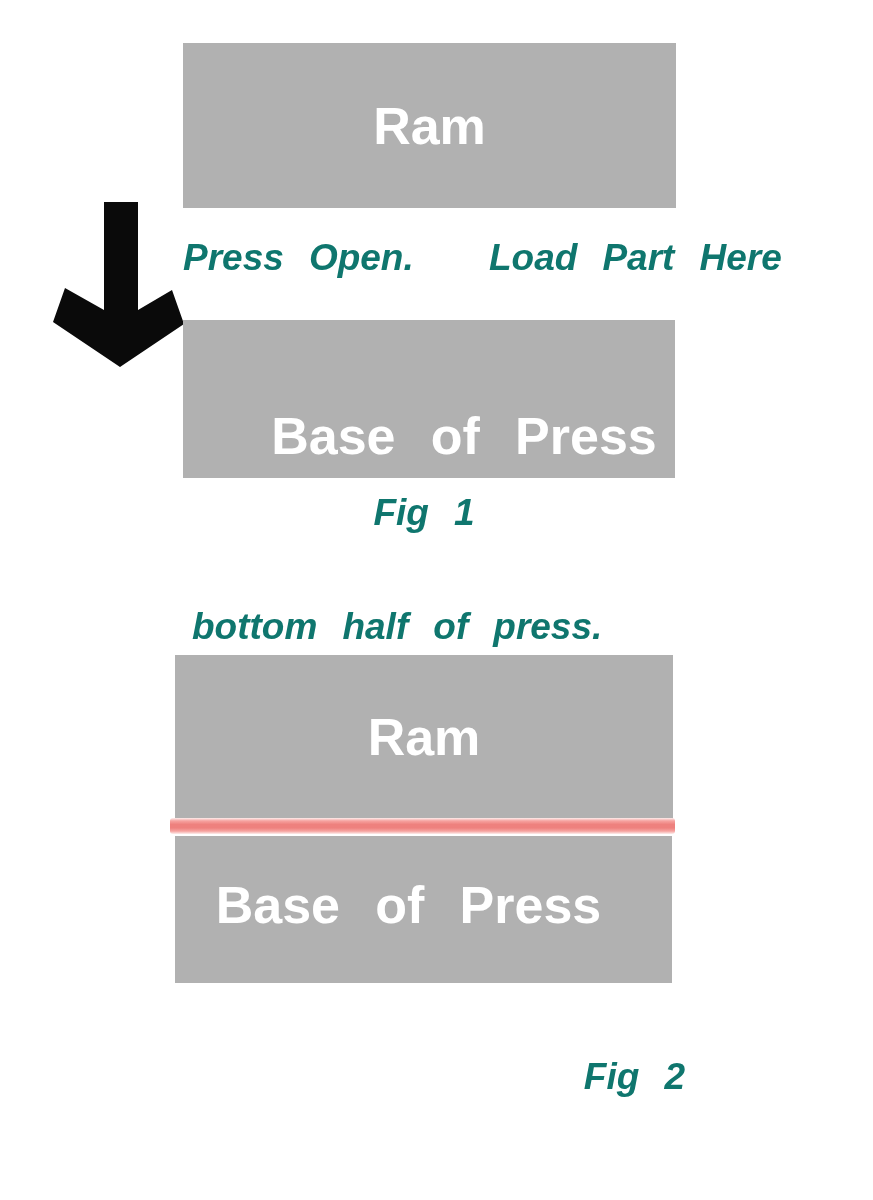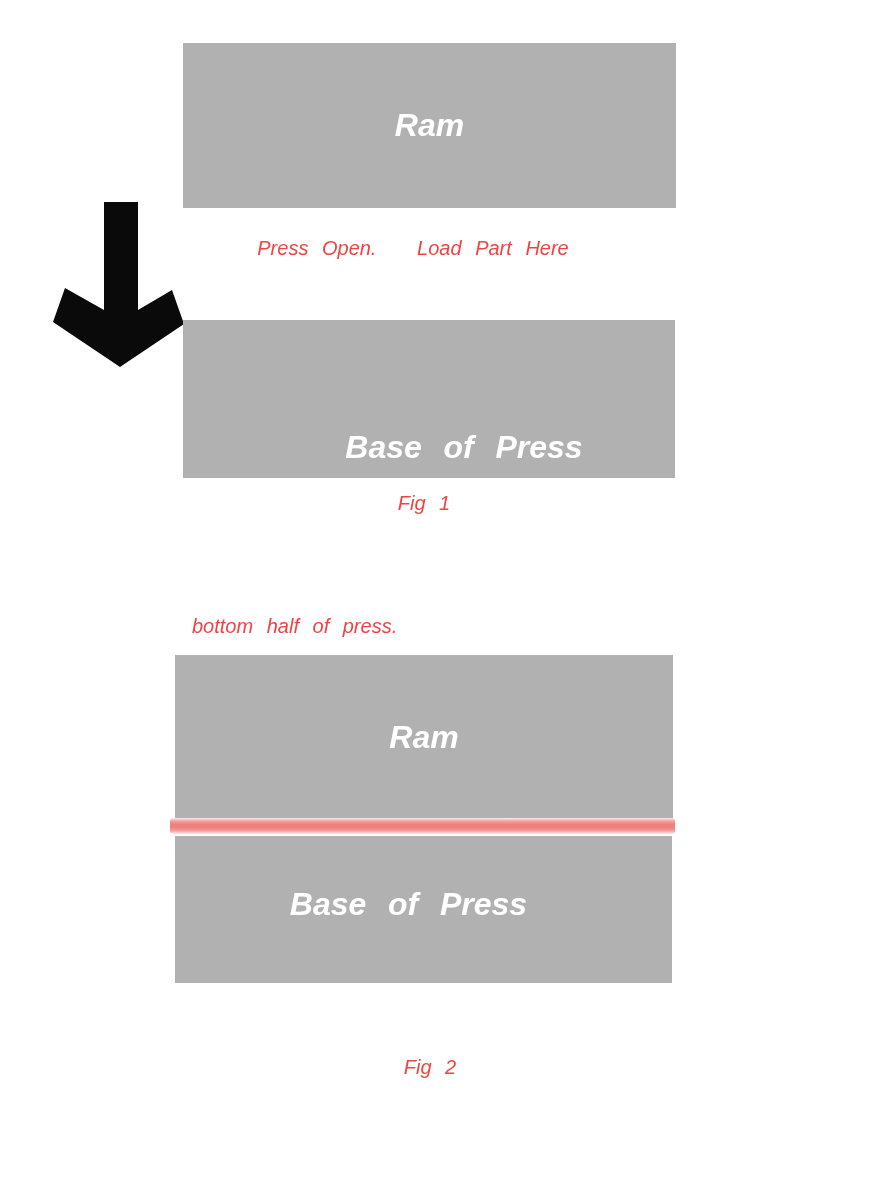--- a/index.html
+++ b/index.html
@@ -18,44 +18,43 @@
   .press-block {
     position: absolute;
     background: #b1b1b1;
     display: flex;
     align-items: center;
     justify-content: center;
   }
   .block-label {
     color: #ffffff;
     font-weight: bold;
-    font-style: italic;
-    font-size: 32px;
+    font-size: 52px;
     word-spacing: 0.40em;
     white-space: pre-wrap;
   }
   .rect1 { left: 183px; top: 43px;  width: 493px; height: 165px; }
   .rect2 {
     left: 183px; top: 320px; width: 492px; height: 158px;
     align-items: flex-end;
     padding-left: 70px; padding-bottom: 12px;
     box-sizing: border-box;
   }
   .rect3 { left: 175px; top: 655px; width: 498px; height: 164px; }
   .rect4 {
     left: 175px; top: 836px; width: 497px; height: 147px;
     padding-right: 30px; padding-bottom: 10px;
     box-sizing: border-box;
   }
   .caption {
     position: absolute;
-    color: #ef4444;
-    font-weight: normal;
+    color: #0f766e;
+    font-weight: bold;
     font-style: italic;
-    font-size: 20px;
+    font-size: 37px;
     word-spacing: 0.40em;
     white-space: pre-wrap;
   }
   .open-caption {
     left: 183px; top: 237px; width: 460px;
     text-align: center;
     white-space: pre;
   }
   .fig1-label {
     left: 178px; top: 492px; width: 492px;
@@ -66,21 +65,21 @@
     line-height: 33px;
   }
   .fig1-description span { display: block; white-space: pre; }
   .closed-caption {
     left: 155px; top: 988px; width: 560px;
     text-align: center;
     white-space: pre;
   }
   .fig2-label {
     left: 175px; top: 1056px; width: 510px;
-    text-align: center;
+    text-align: right;
   }
   .down-arrow {
     position: absolute;
     left: 45px; top: 196px;
     width: 145px; height: 175px;
   }
   .part-line {
     position: absolute;
     left: 170px; top: 818px;
     width: 505px; height: 16px;

